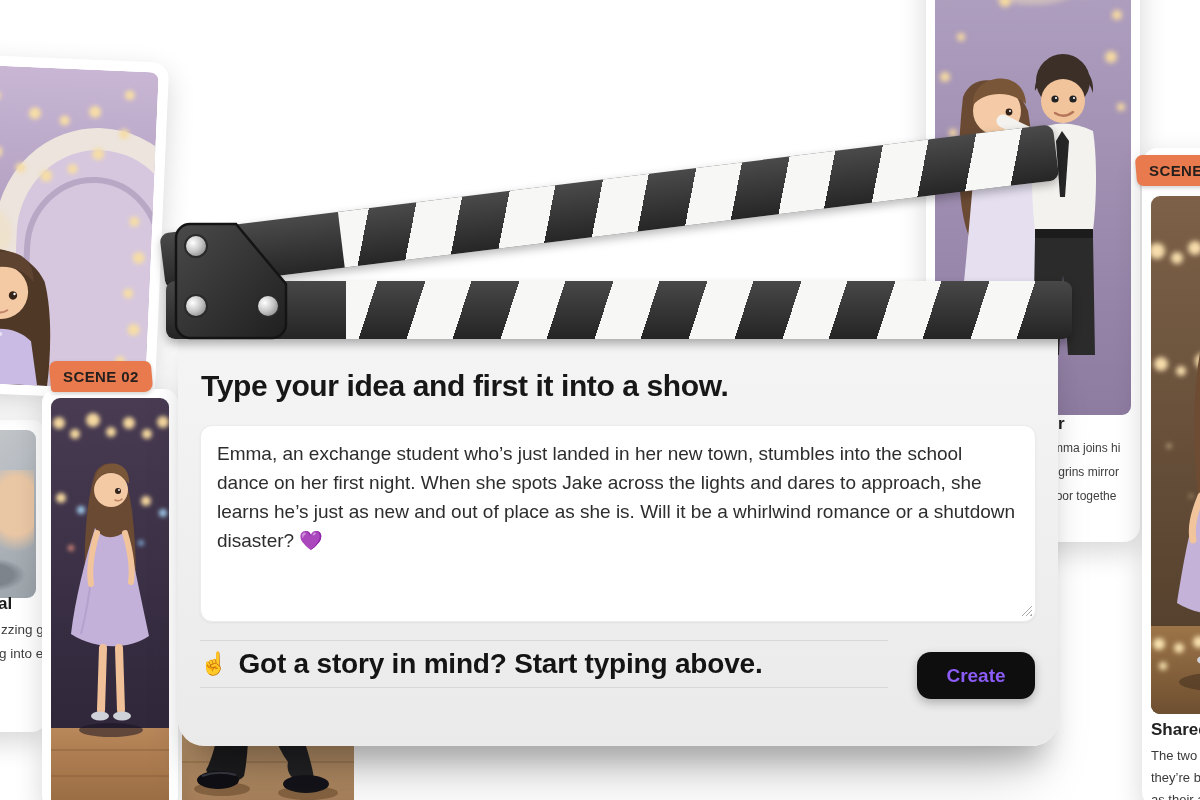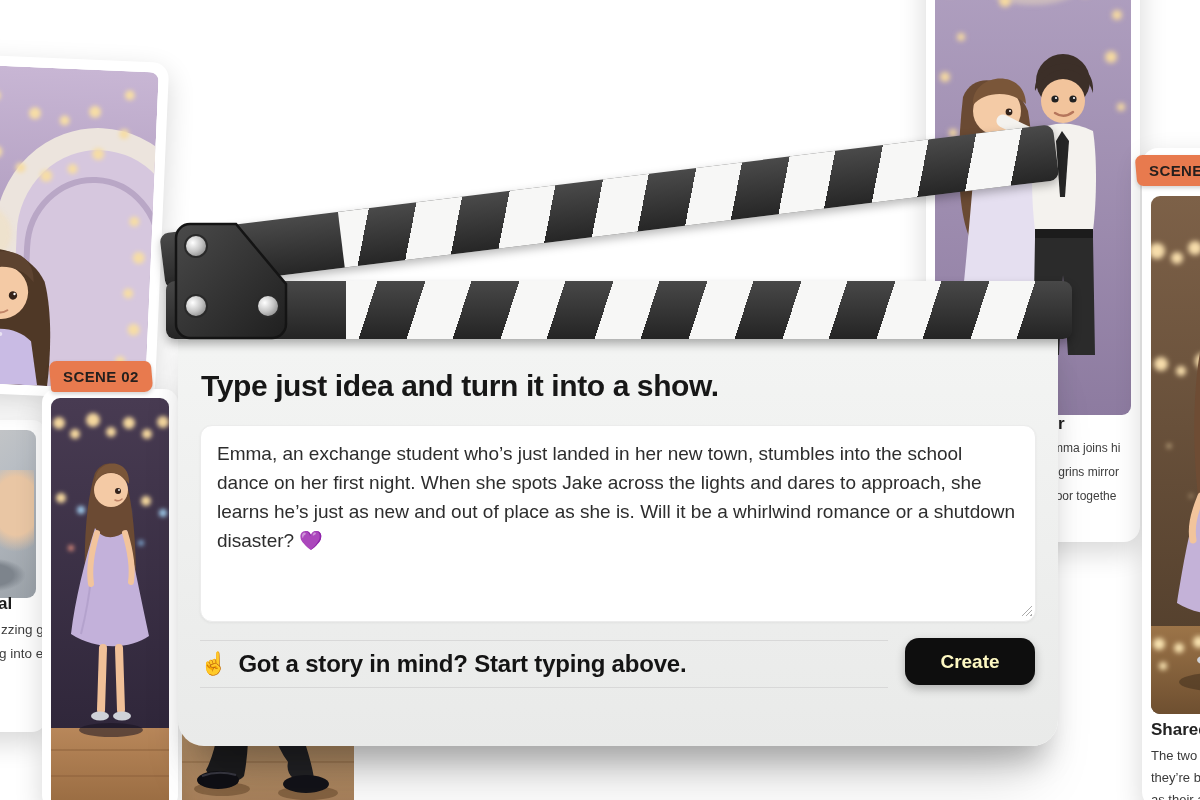--- a/index.html
+++ b/index.html
@@ -53,23 +53,23 @@
     border-radius:12px;background:#fff;padding:13px 16px;outline:none;
     font-family:"Liberation Sans",sans-serif;font-size:19px;line-height:29px;color:#2d2d2d;
     box-shadow:0 1px 3px rgba(0,0,0,.05);}
   #resize-handle{position:absolute;right:4px;bottom:6px;width:11px;height:11px;
     background:repeating-linear-gradient(135deg,rgba(0,0,0,0) 0 2px,#ababab 2px 3px);
     clip-path:polygon(100% 0,100% 100%,0 100%);}
   #hint-row{position:absolute;left:22px;top:328px;width:688px;height:46px;
     border-top:1px solid #d8d8d8;border-bottom:1px solid #d8d8d8;
     display:flex;align-items:center;gap:11px;}
   #hint-emoji{font-size:22px;color:#E8A33D;line-height:1;}
-  #hint-text{font-size:24px;font-weight:700;color:#141414;letter-spacing:-.2px;}
-  #create-button{position:absolute;right:23px;top:326px;width:130px;height:47px;border:none;
-    border-radius:14px;background:#0e0e0e;color:#fef9c3;font-family:"Liberation Sans",sans-serif;
+  #hint-text{font-size:28px;font-weight:700;color:#141414;letter-spacing:-.2px;}
+  #create-button{position:absolute;right:23px;top:340px;width:118px;height:47px;border:none;
+    border-radius:14px;background:#0e0e0e;color:#8b5cf6;font-family:"Liberation Sans",sans-serif;
     font-size:19px;font-weight:700;cursor:pointer;box-shadow:0 4px 10px rgba(0,0,0,.25);}
 
   
   #re-title{left:9px;top:572px;font-size:17px;font-weight:700;color:#222;}
   .re-line{left:9px;font-size:13px;color:#3a3a3a;}
 
   
   #rm-title{left:132px;top:478px;}
   .rm-line{font-size:12px;color:#3e3e3e;}
 </style>
@@ -362,21 +362,21 @@
         </radialGradient>
       </defs>
       <path d="M18,4 H64 L114,64 V104 a14,14 0 0 1 -14,14 H18 A14,14 0 0 1 4,104 V18 A14,14 0 0 1 18,4 Z" fill="url(#h_g)" stroke="#141414" stroke-width="2.5"></path>
       <circle cx="24" cy="26" r="11" fill="url(#h_riv)" stroke="#2a2a2a" stroke-width="2"></circle>
       <circle cx="24" cy="86" r="11" fill="url(#h_riv)" stroke="#2a2a2a" stroke-width="2"></circle>
       <circle cx="96" cy="86" r="11" fill="url(#h_riv)" stroke="#2a2a2a" stroke-width="2"></circle>
     </svg>
   </div>
 
   <div id="panel">
-    <div id="headline">Type just idea and turn it into a show.</div>
+    <div id="headline">Type your idea and first it into a show.</div>
 
     <div class="ta-wrap">
       <textarea id="idea-input" spellcheck="false" style="">Emma, an exchange student who’s just landed in her new town, stumbles into the school dance on her first night. When she spots Jake across the lights and dares to approach, she learns he’s just as new and out of place as she is. Will it be a whirlwind romance or a shutdown disaster? 💜</textarea>
       <div id="resize-handle"></div>
     </div>
 
     <div id="hint-row">
       <span id="hint-emoji">☝️</span>
       <span id="hint-text">Got a story in mind? Start typing above.</span>
     </div>

